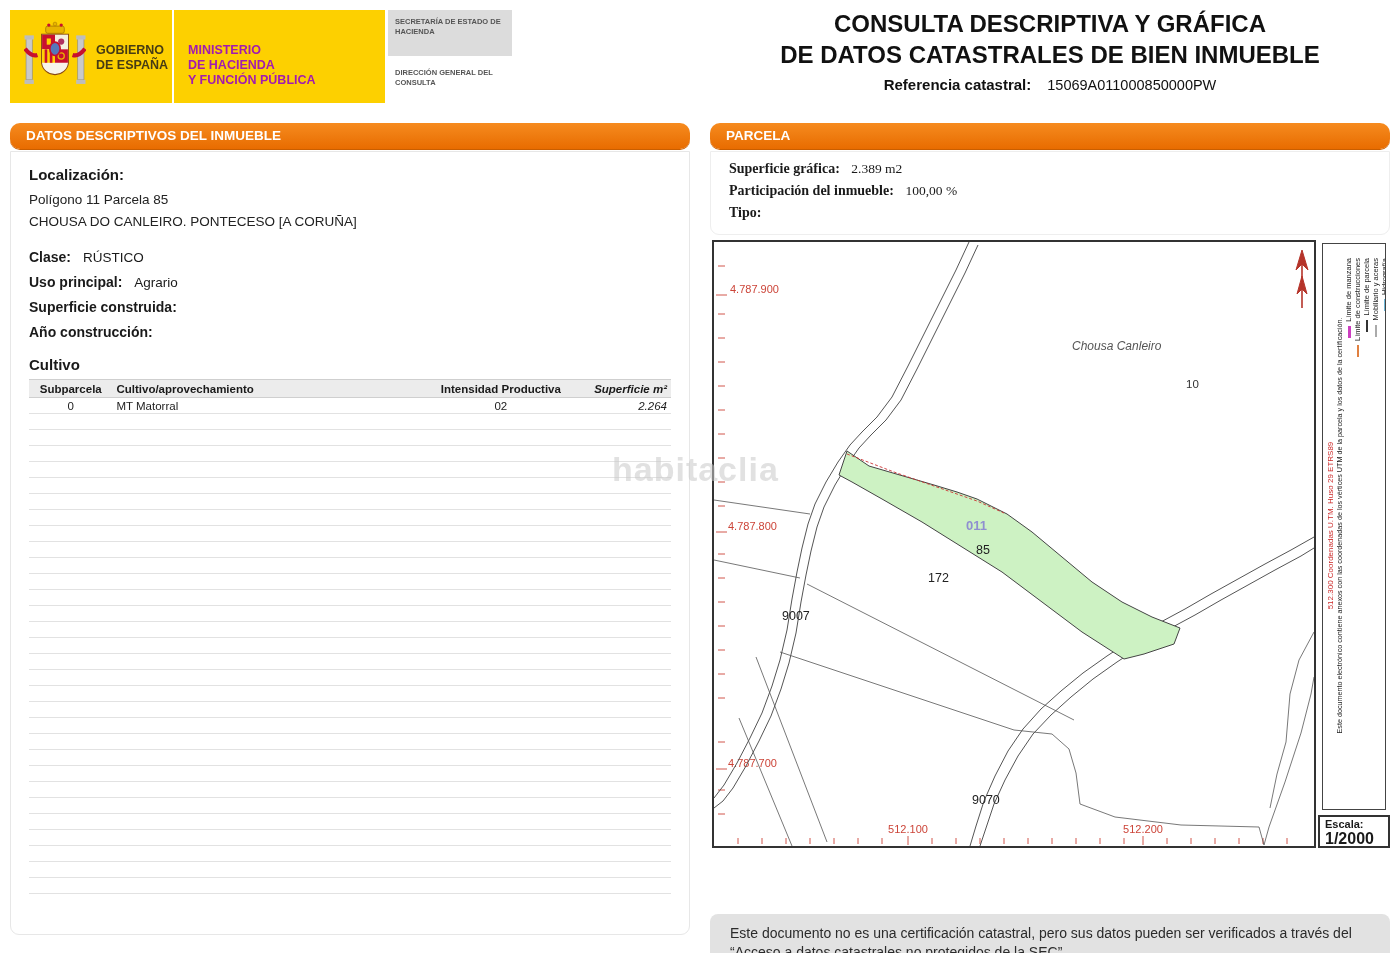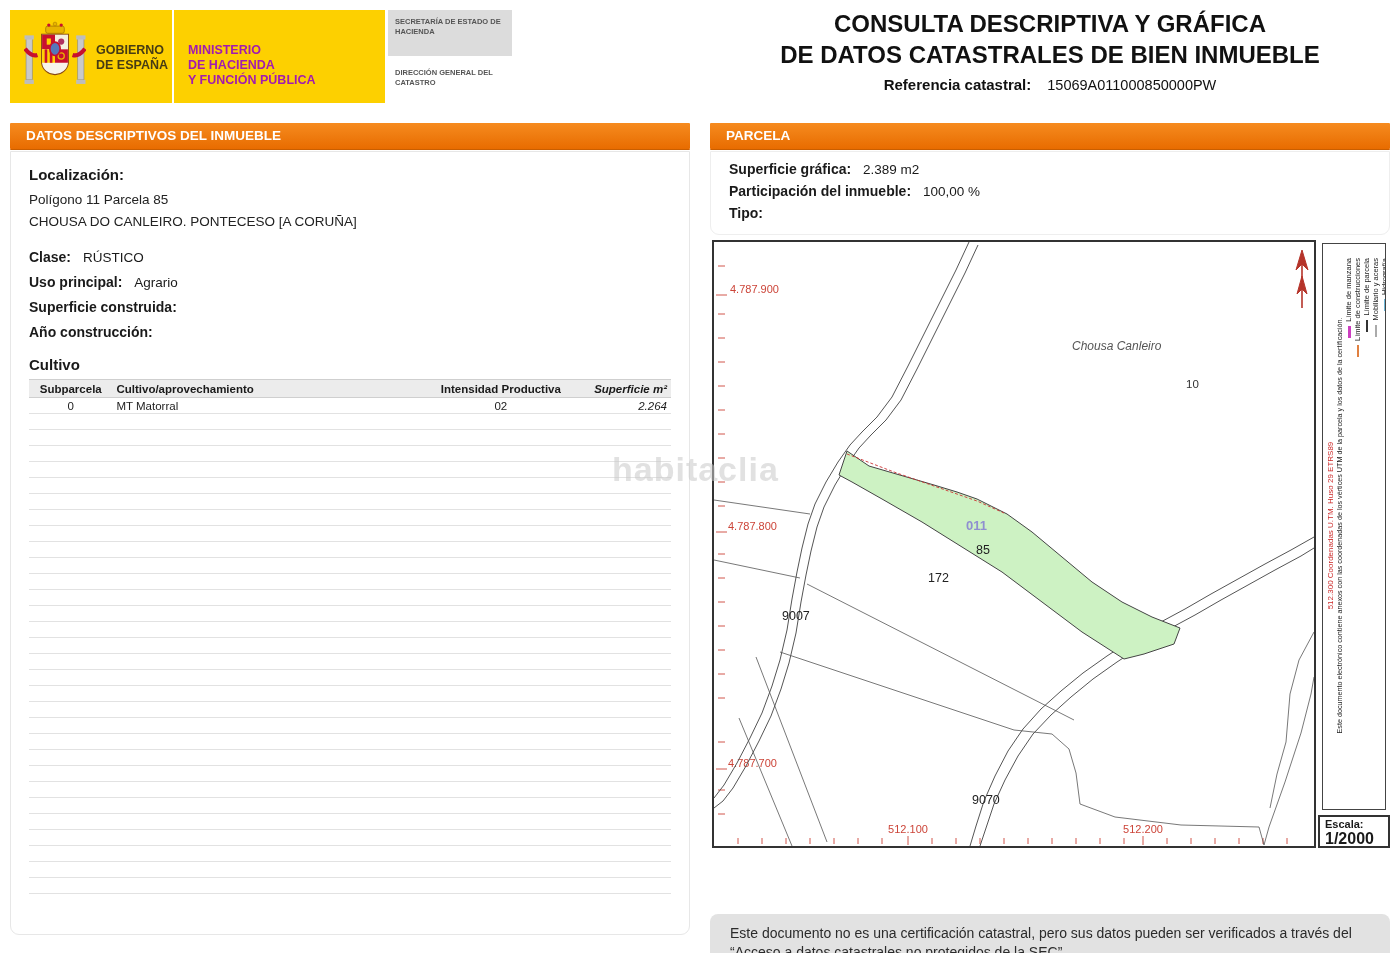--- a/index.html
+++ b/index.html
@@ -17,42 +17,42 @@
             font-size:7.5px;font-weight:bold;color:#555;padding:7px 0 0 7px;box-sizing:border-box;line-height:9.5px;}
   .dir-box{position:absolute;left:395px;top:68px;width:110px;
            font-size:7.5px;font-weight:bold;color:#555;line-height:9.5px;}
   .doc-title{position:absolute;left:710px;top:8px;width:680px;text-align:center;}
   .doc-title .t1{font-size:24px;font-weight:bold;line-height:31px;color:#111;}
   .ref-row{margin-top:6px;font-size:15px;color:#111;}
   .ref-row .lbl{font-weight:bold;text-align:center;}
   .ref-row .val{font-weight:normal;font-size:14.5px;margin-left:16px;}
 
   
-  .panel-bar{position:absolute;height:26px;border-radius:1px;
+  .panel-bar{position:absolute;height:26px;border-radius:10px;
              background:linear-gradient(#f68b1f,#e86c00);
              color:#fff;font-weight:bold;font-size:13.5px;line-height:26px;
              padding-left:16px;box-sizing:border-box;box-shadow:0 1px 0 #c95e00;}
   .bar-left{left:10px;top:123px;width:680px;}
   .bar-right{left:710px;top:123px;width:680px;}
   .panel-body{position:absolute;left:10px;top:151px;width:680px;height:784px;
               border:1px solid #e7e7e7;border-radius:0 0 9px 9px;box-sizing:border-box;
               padding:14px 18px 8px 18px;}
   .loc-label{font-weight:bold;font-size:15px;margin-bottom:9px;}
   .loc-line{font-size:13.5px;margin-bottom:7px;color:#222;}
   .field-row{margin-top:9px;font-size:14px;}
   .field-row .lbl{font-weight:bold;}
   .field-row .val{font-size:13.5px;margin-left:8px;}
   .cultivo-title{font-weight:bold;font-size:15px;margin:16px 0 6px 0;}
   table.cultivo{width:100%;border-collapse:collapse;font-size:11.5px;}
   table.cultivo th{background:#ececec;border-top:1px solid #cfcfcf;border-bottom:1px solid #cfcfcf;
                    font-weight:bold;height:17px;padding:0 4px;}
   table.cultivo td{border-bottom:1px solid #e2e2e2;height:15px;padding:0 4px;color:#222;}
   .c-center{text-align:center;} .c-left{text-align:left;} .c-right{text-align:right;font-style:italic;}
   .right-fields{position:absolute;left:710px;top:151px;width:680px;height:84px;
-                border:1px solid #eee;border-radius:0 0 9px 9px;box-sizing:border-box;padding:9px 18px;}
+                border:1px solid #eee;border-radius:0 0 9px 9px;box-sizing:border-box;padding:9px 18px;font-family:Liberation Serif, serif;}
   .right-fields .field-row{margin-top:0;margin-bottom:6px;}
 
   
   .map{position:absolute;left:712px;top:240px;width:604px;height:608px;
        border:2px solid #333;box-sizing:border-box;background:#fff;}
 
   
   .legend{position:absolute;left:1322px;top:243px;width:64px;height:567px;
           border:1px solid #444;box-sizing:border-box;background:#fff;overflow:hidden;}
   .legend-rot{position:absolute;left:1px;top:0;width:563px;height:60px;
@@ -122,21 +122,21 @@
   <div class="gob-text">
     <div>GOBIERNO</div>
     <div>DE ESPAÑA</div>
   </div>
   <div class="min-text">
     <div>MINISTERIO</div>
     <div>DE HACIENDA</div>
     <div>Y FUNCIÓN PÚBLICA</div>
   </div>
   <div class="gray-box">SECRETARÍA DE ESTADO DE HACIENDA</div>
-  <div class="dir-box">DIRECCIÓN GENERAL DEL CATASTRO</div>
+  <div class="dir-box">DIRECCIÓN GENERAL DEL CONSULTA</div>
 
   <div class="doc-title">
     <div class="t1">CONSULTA DESCRIPTIVA Y GRÁFICA</div>
     <div class="t1">DE DATOS CATASTRALES DE BIEN INMUEBLE</div>
     <div class="ref-row">
       <span class="lbl">Referencia catastral:</span><span class="val">15069A011000850000PW</span>
     </div>
   </div>
 
   <div class="panel-bar bar-left">DATOS DESCRIPTIVOS DEL INMUEBLE</div>

